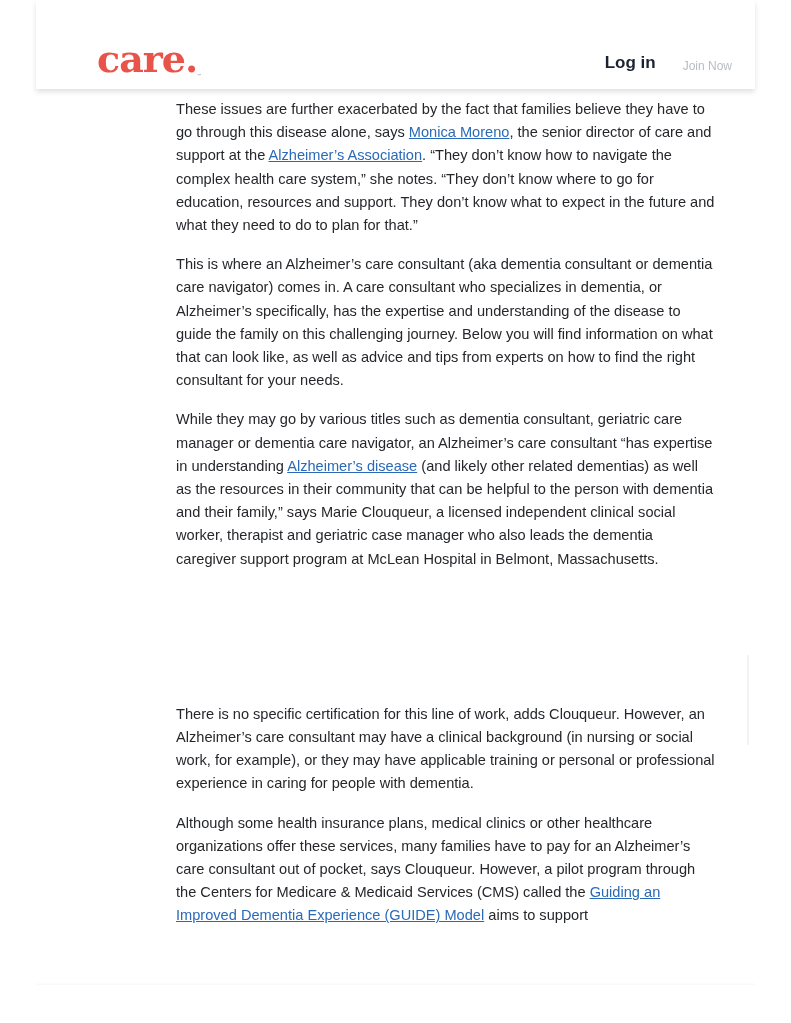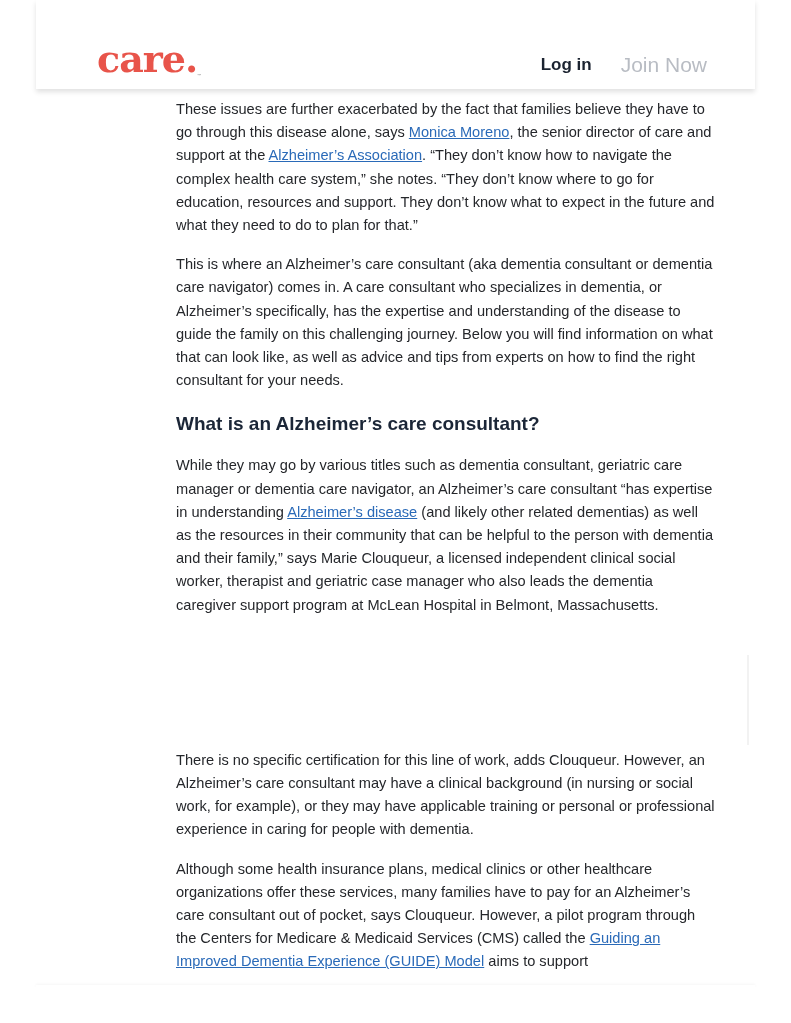--- a/index.html
+++ b/index.html
@@ -41,37 +41,36 @@
     }
     .logo .tm {
       font-family: "Liberation Sans", sans-serif;
       font-size: 4px;
       color: #999;
       vertical-align: bottom;
       letter-spacing: 0;
     }
     .nav {
       position: absolute;
-      right: 48px;
+      right: 23px;
       top: 53px;
       display: flex;
-      align-items: center;
-      gap: 19px;
+      align-items: flex-end;
+      gap: 27px;
     }
     .login {
       font-size: 17px;
       font-weight: bold;
       color: #1b2330;
       text-decoration: none;
     }
     .join {
-      font-size: 21px;
+      font-size: 12px;
       color: #b8bcc3;
       text-decoration: none;
-      margin-left: 10px;
     }
     .article {
       position: absolute;
       left: 128px;
       top: 98px;
       width: 540px;
       margin-left: 48px;
     }
     p {
       font-size: 14.6px;
@@ -132,21 +131,20 @@
       <a class="login">Log in</a>
       <a class="join">Join Now</a>
     </nav>
   </header>
 
   <article class="article">
     <p><span>These issues are further exacerbated by the fact that families believe they have to go through this disease alone, says </span><a class="inline">Monica Moreno</a><span>, the senior director of care and support at the </span><a class="inline">Alzheimer’s Association</a><span>. “They don’t know how to navigate the complex health care system,” she notes. “They don’t know where to go for education, resources and support. They don’t know what to expect in the future and what they need to do to plan for that.”</span></p>
 
     <p>This is where an Alzheimer’s care consultant (aka dementia consultant or dementia care navigator) comes in. A care consultant who specializes in dementia, or Alzheimer’s specifically, has the expertise and understanding of the disease to guide the family on this challenging journey. Below you will find information on what that can look like, as well as advice and tips from experts on how to find the right consultant for your needs.</p>
 
-    <h2>What is an Alzheimer’s care consultant?</h2>
 
     <p><span>While they may go by various titles such as dementia consultant, geriatric care manager or dementia care navigator, an Alzheimer’s care consultant “has expertise in understanding </span><a class="inline">Alzheimer’s disease</a><span> (and likely other related dementias) as well as the resources in their community that can be helpful to the person with dementia and their family,” says Marie Clouqueur, a licensed independent clinical social worker, therapist and geriatric case manager who also leads the dementia caregiver support program at McLean Hospital in Belmont, Massachusetts.</span></p>
 
     <div class="ad-space"></div>
 
     <p>There is no specific certification for this line of work, adds Clouqueur. However, an Alzheimer’s care consultant may have a clinical background (in nursing or social work, for example), or they may have applicable training or personal or professional experience in caring for people with dementia.</p>
 
     <p><span>Although some health insurance plans, medical clinics or other healthcare organizations offer these services, many families have to pay for an Alzheimer’s care consultant out of pocket, says Clouqueur. However, a pilot program through the Centers for Medicare &amp; Medicaid Services (CMS) called the </span><a class="inline">Guiding an Improved Dementia Experience (GUIDE) Model</a><span> aims to support</span></p>
   </article>
 

